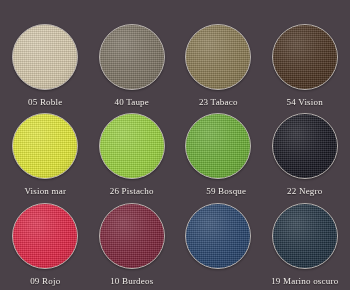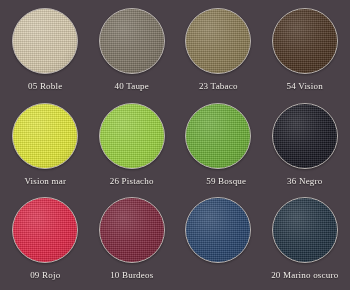--- a/index.html
+++ b/index.html
@@ -15,21 +15,21 @@
 
   #swatch-board {
     position: relative;
     width: 350px;
     height: 290px;
     box-sizing: border-box;
     background: #4a4148;
     display: grid;
     grid-template-columns: repeat(4, 1fr);
     grid-template-rows: repeat(3, 1fr);
-    padding: 4px 2px 2px 2px;
+    padding: 20px 2px 2px 2px;
   }
 
   .swatch-cell {
     position: relative;
     display: flex;
     flex-direction: column;
     align-items: center;
     justify-content: flex-start;
   }
 
@@ -142,21 +142,21 @@
     <div class="swatch-cell">
       <div class="swatch-disc-wrap">
         <div class="swatch-disc" style="background: rgb(106, 173, 53); border-color: rgb(185, 179, 176);"></div>
       </div>
       <div class="swatch-label" style="color: rgb(242, 238, 234); margin-left: 16px;">59 Bosque</div>
     </div>
     <div class="swatch-cell">
       <div class="swatch-disc-wrap">
         <div class="swatch-disc" style="background: rgb(21, 21, 31); border-color: rgb(185, 179, 176);"></div>
       </div>
-      <div class="swatch-label" style="color: rgb(242, 238, 234);">36 Negro</div>
+      <div class="swatch-label" style="color: rgb(242, 238, 234);">22 Negro</div>
     </div>
     <div class="swatch-cell">
       <div class="swatch-disc-wrap">
         <div class="swatch-disc" style="background: rgb(224, 36, 68); border-color: rgb(185, 179, 176);"></div>
       </div>
       <div class="swatch-label" style="color: rgb(242, 238, 234);">09 Rojo</div>
     </div>
     <div class="swatch-cell">
       <div class="swatch-disc-wrap">
         <div class="swatch-disc" style="background: rgb(123, 35, 57); border-color: rgb(185, 179, 176);"></div>
@@ -165,15 +165,15 @@
     </div>
     <div class="swatch-cell">
       <div class="swatch-disc-wrap">
         <div class="swatch-disc" style="background: rgb(37, 66, 107); border-color: rgb(185, 179, 176);"></div>
       </div>
     </div>
     <div class="swatch-cell">
       <div class="swatch-disc-wrap">
         <div class="swatch-disc" style="background: rgb(30, 48, 64); border-color: rgb(185, 179, 176);"></div>
       </div>
-      <div class="swatch-label" style="color: rgb(242, 238, 234);">20 Marino oscuro</div>
+      <div class="swatch-label" style="color: rgb(242, 238, 234);">19 Marino oscuro</div>
     </div>
   </div>
 
 </body></html>

